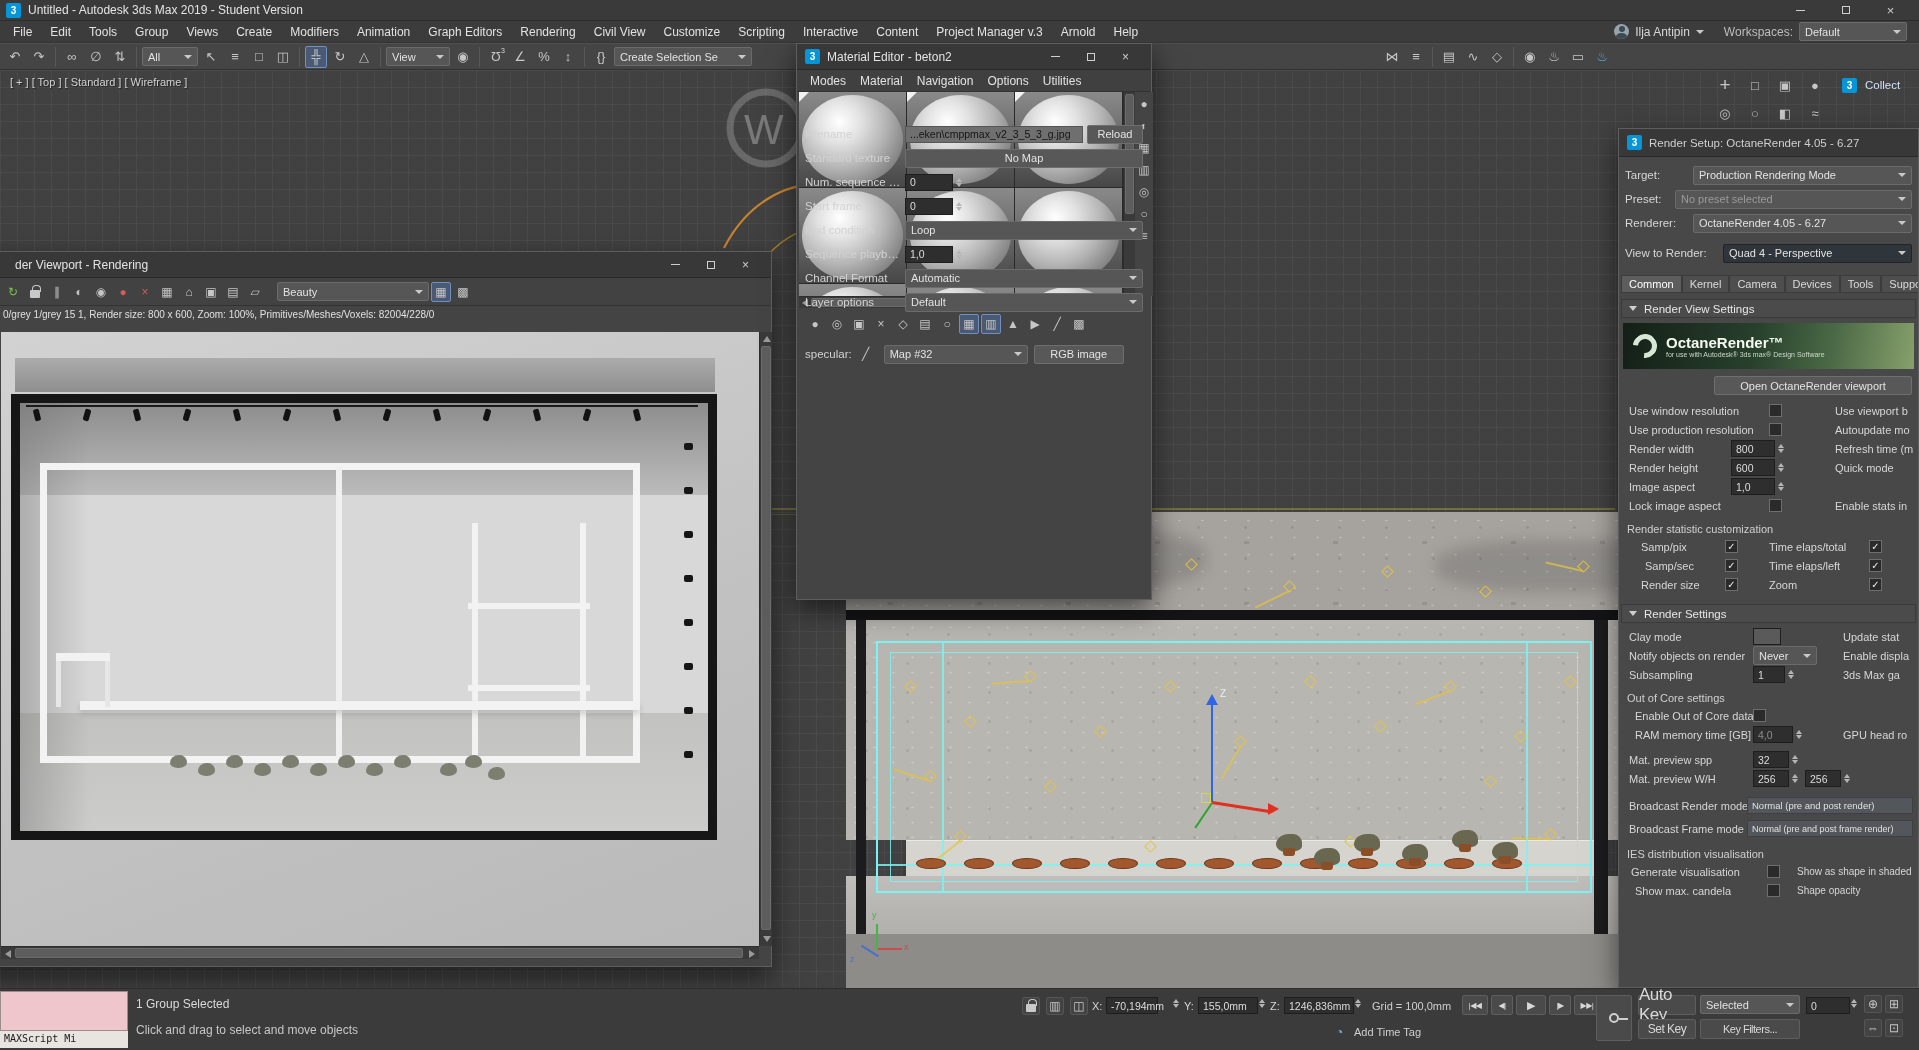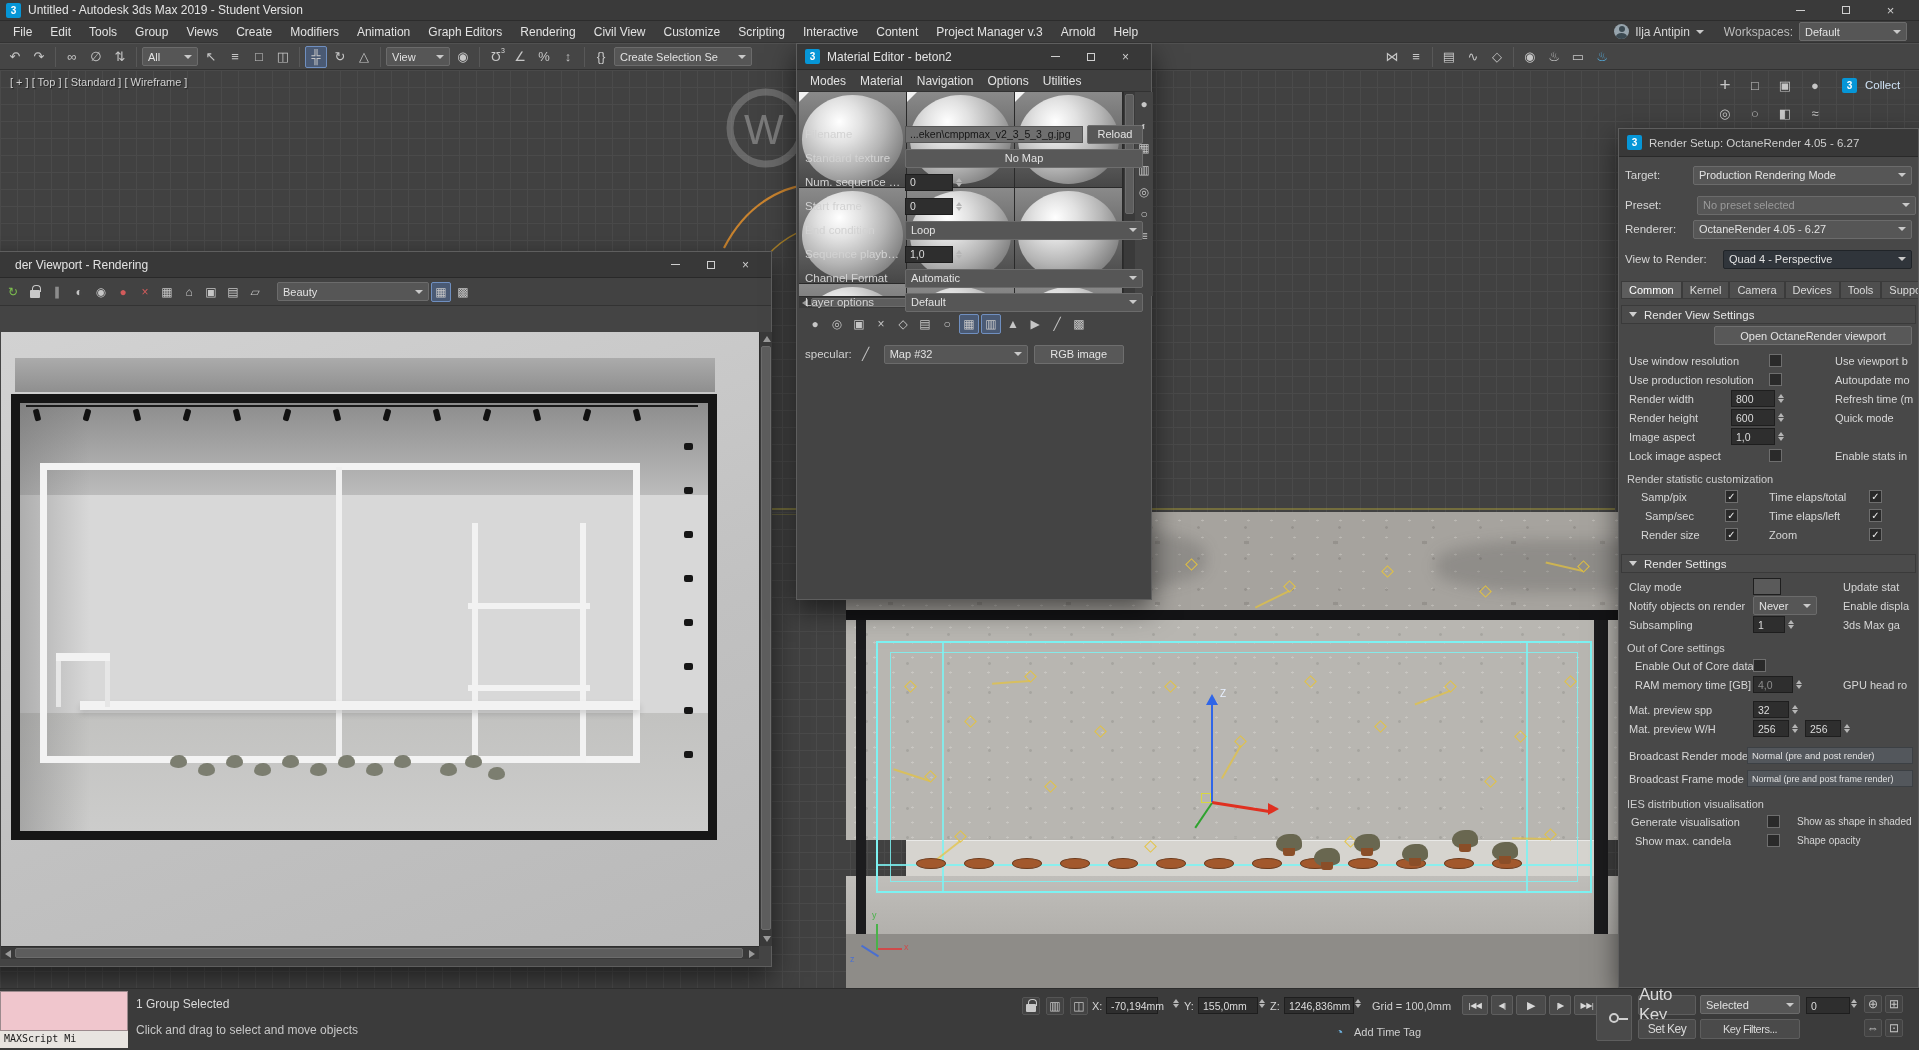--- a/index.html
+++ b/index.html
@@ -370,20 +370,21 @@
       <span class="ticon sm">▤</span>
       <span class="ticon sm">▱</span>
       <span class="ddl" style="width:152px;margin-left:10px">
           <span>Beauty</span>
           <span class="caret"></span>
         </span>
       <span class="ticon sm active">▦</span>
       <span class="ticon sm">▩</span>
     </div>
     <div style="padding:2px 0 0 46px">
+      <div class="rwstats">0/grey 1/grey 15 1,  Render size: 800 x 600,  Zoom: 100%,  Primitives/Meshes/Voxels: 82004/228/0</div>
     </div>
 
     <div class="rimg" style="left:44px;top:80px;width:758px;height:614px">
       <div class="abs" style="left:14px;top:26px;width:700px;height:34px;background:linear-gradient(#ababab,#8f8f8f)"></div>
       <div class="roomframe" style="left:10px;top:62px;width:706px;height:446px">
         <div class="abs" style="left:0;top:0;width:688px;height:92px;background:linear-gradient(#8d8d8d,#bcbcbc)"></div>
         <div class="abs" style="left:0;top:310px;width:688px;height:118px;background:linear-gradient(#c2c2c0,#cccccb)"></div>
         <div class="abs" style="left:0;top:0;width:70px;height:428px;background:linear-gradient(90deg,rgba(110,110,110,.4),rgba(110,110,110,0))"></div>
         <div class="abs" style="left:6px;top:2px;width:672px;height:2px;background:#1a1a1a"></div>
         <div class="abs" style="left:20px;top:60px;width:600px;height:300px;border:7px solid #f3f3f3"></div>
@@ -603,23 +604,23 @@
       <span style="font-size:11.5px;color:#cfcfcf">Render Setup: OctaneRender 4.05 - 6.27</span>
     </div>
     <div style="padding-top:8px">
       <div class="rsrow">
         <span>Target:</span>
         <span class="ddl rc" style="left:74px;width:219px">
             <span>Production Rendering Mode</span>
             <span class="caret"></span>
           </span>
       </div>
-      <div class="rsrow" style="margin-top:10px">
+      <div class="rsrow" style="margin-top:4px">
         <span>Preset:</span>
-        <span class="ddl rc" style="left:78px;width:219px;color:#9a9a9a">
+        <span class="ddl rc" style="left:56px;width:237px;color:#9a9a9a">
             <span>No preset selected</span>
             <span class="caret"></span>
           </span>
       </div>
       <div class="rsrow" style="margin-top:4px">
         <span>Renderer:</span>
         <span class="ddl rc" style="left:74px;width:219px">
             <span>OctaneRender 4.05 - 6.27</span>
             <span class="caret"></span>
           </span>
@@ -636,20 +637,27 @@
         <span class="rtab">Kernel</span>
         <span class="rtab">Camera</span>
         <span class="rtab">Devices</span>
         <span class="rtab">Tools</span>
         <span class="rtab">Support</span>
 
       </div>
       <div class="roll" style="margin:6px 2px 0 2px">
         <span class="ra"></span>
           <span>Render View Settings</span>
+      </div>
+      <div class="octlogo">
+        <span class="oring"></span>
+        <span style="display:flex;flex-direction:column">
+          <span style="font-size:15px;color:#f4f8f0;font-weight:bold">OctaneRender™</span>
+          <span style="font-size:7px;color:#cdd8c8">for use with Autodesk® 3ds max® Design Software</span>
+        </span>
       </div>
       <div style="display:flex;justify-content:flex-end;padding:2px 6px 6px 0">
         <span class="btn" style="width:198px;height:19px">Open OctaneRender viewport</span>
       </div>
       <div class="vsrow">
         <span>Use window resolution</span>
         <span class="cb rc" style="left:150px"></span>
         <span class="rc" style="left:216px">Use viewport b</span>
       </div>
       <div class="vsrow">

